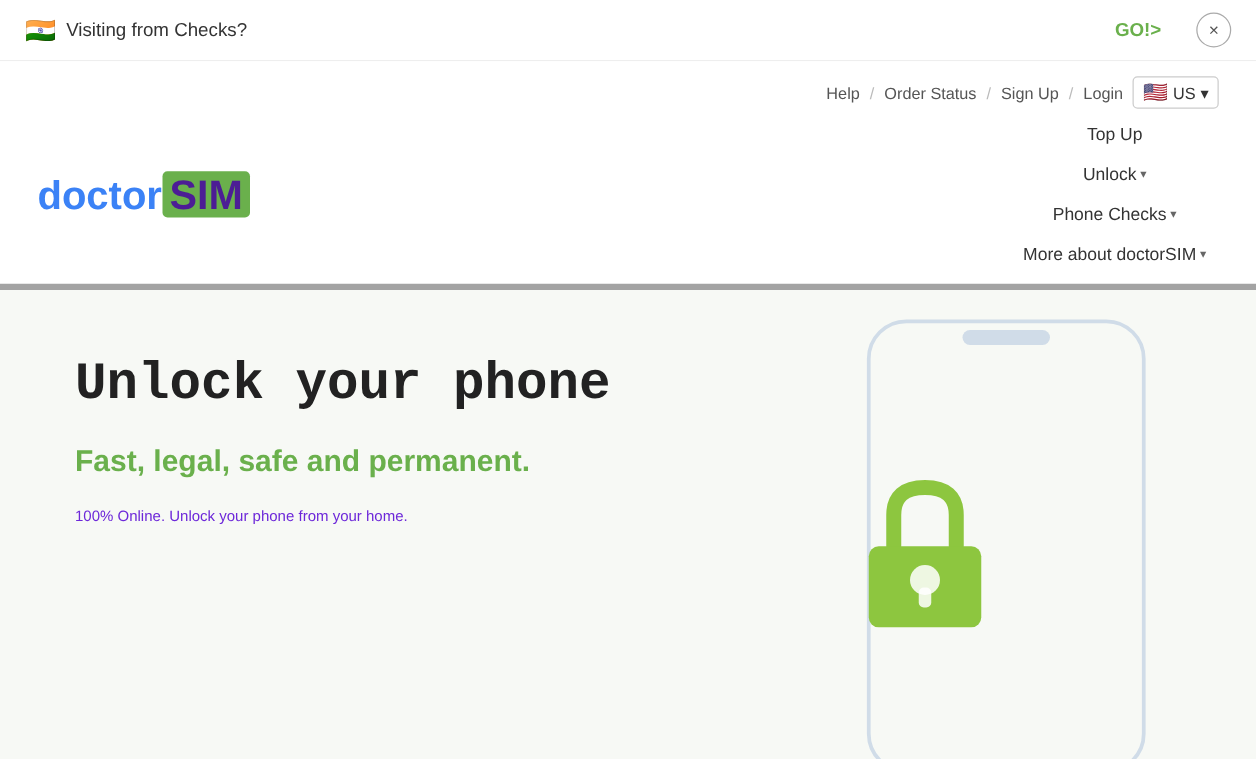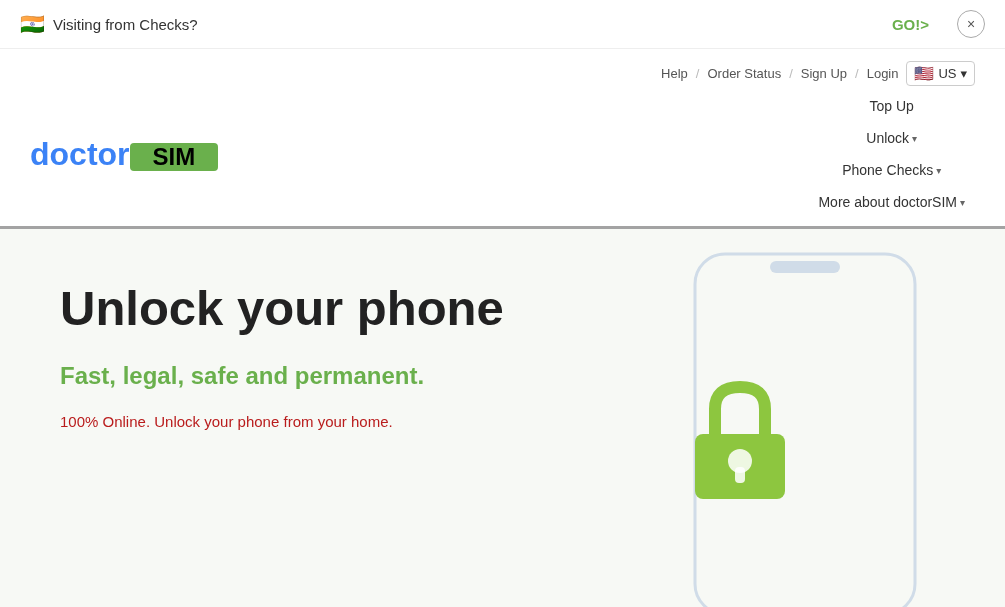--- a/index.html
+++ b/index.html
@@ -47,21 +47,21 @@
       font-size: 14px;
       color: #555;
       display: flex;
       align-items: center;
       justify-content: center;
     }
 
     
     .header {
       background: #fff;
-      border-bottom: 3px solid #a3a3a3;
+      border-bottom: 5px solid #a3a3a3;
       padding: 0 30px;
     }
     .header-top {
       display: flex;
       align-items: center;
       justify-content: flex-end;
       padding: 12px 0 6px 0;
       gap: 8px;
       font-size: 13px;
       color: #555;
@@ -96,24 +96,24 @@
       align-items: baseline;
       font-size: 32px;
       font-weight: 700;
       line-height: 1;
     }
     .logo-doctor {
       color: #3b82f6;
     }
     .logo-sim {
       background: #6ab04c;
-      color: #000000;
-      padding: 2px 23px;
+      color: #4c1d95;
+      padding: 2px 6px;
       border-radius: 4px;
-      font-size: 24px;
+      font-size: 33px;
     }
 
     .nav-links {
       display: flex;
       align-items: center;
       gap: 4px;
       flex-direction: column;
     }
     .nav-link {
       padding: 6px 10px;
@@ -140,35 +140,36 @@
       align-items: flex-start;
       padding: 50px 60px 40px 60px;
       position: relative;
       overflow: hidden;
     }
     .hero-content {
       flex: 1;
       max-width: 560px;
     }
     .hero-title {
-      font-size: 49px;
+      font-size: 42px;
       font-weight: 800;
       color: #222;
       margin-bottom: 24px;
       line-height: 1.2;
+      font-family: Liberation Mono, monospace;
     }
     .hero-subtitle {
       font-size: 24px;
       font-weight: 700;
       color: #6ab04c;
       margin-bottom: 20px;
     }
     .hero-desc {
-      font-size: 15px;
-      color: #b91c1c;
+      font-size: 12px;
+      color: #6d28d9;
       line-height: 1.6;
     }
 
     
     .hero-phone {
       position: absolute;
       right: 80px;
       top: 20px;
       width: 280px;
       height: 380px;

